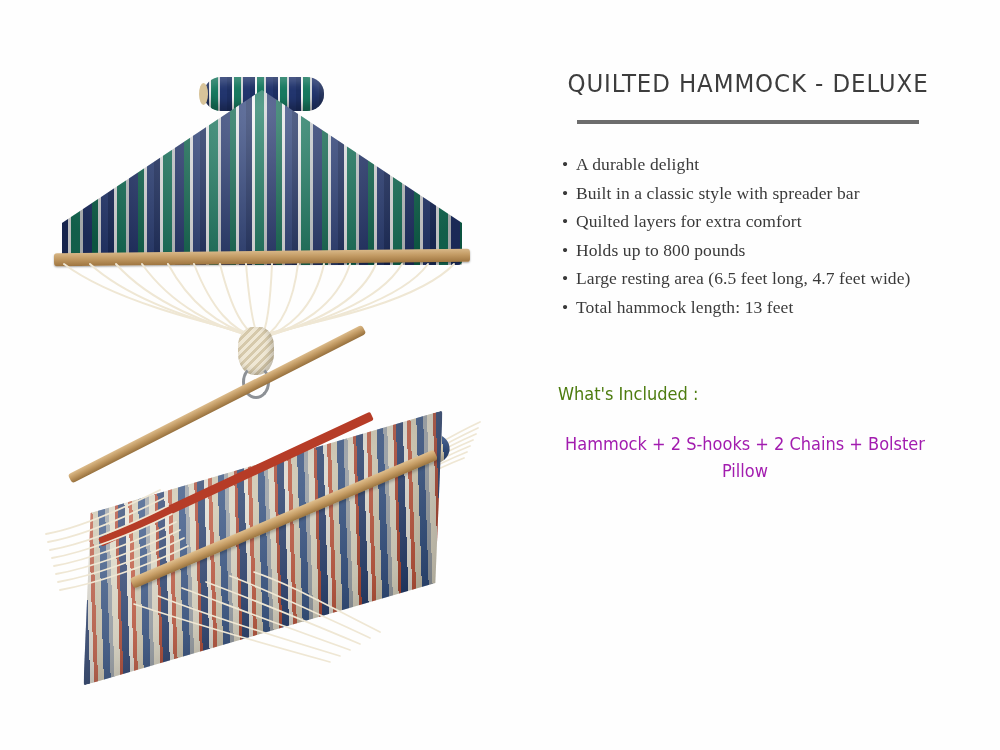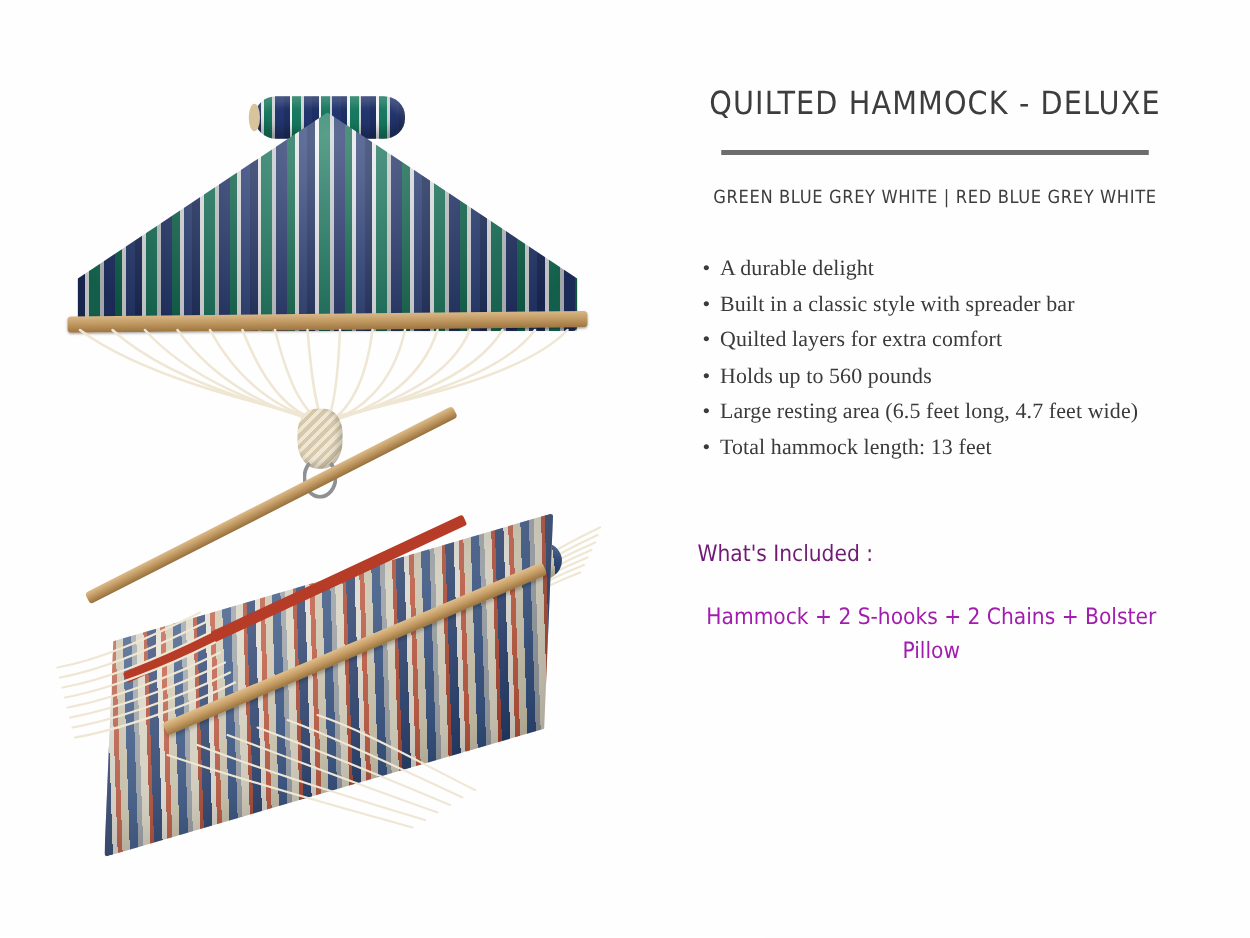--- a/index.html
+++ b/index.html
@@ -291,21 +291,21 @@
   }
   .bullets li::before {
     content: "\2022";
     display: inline-block;
     width: 14px;
     color: #3a3a3a;
   }
   .included-head {
     margin: 62px 0 0 14px;
     font-size: 18px;
-    color: #701a75;
+    color: #4d7c0f;
   }
   .included-body {
     margin: 26px 0 0 0;
     font-size: 18px;
     color: #a21caf;
     text-align: center;
     line-height: 1.5;
     padding: 0 16px 0 10px;
   }
 </style>
@@ -386,27 +386,26 @@
           <path d="M100,6 C 138,20 184,42 240,68"></path>
           <path d="M124,2 C 160,14 198,36 250,62"></path>
         </g>
       </svg>
     </div>
   </div>
 
   <div class="text-col">
     <h1 class="title">QUILTED HAMMOCK - DELUXE</h1>
     <div class="rule"></div>
-    <div class="subtitle">GREEN BLUE GREY WHITE | RED BLUE GREY WHITE</div>
 
     <ul class="bullets">
       <li>A durable delight</li>
       <li>Built in a classic style with spreader bar</li>
       <li>Quilted layers for extra comfort</li>
-      <li>Holds up to 560 pounds</li>
+      <li>Holds up to 800 pounds</li>
       <li>Large resting area (6.5 feet long, 4.7 feet wide)</li>
       <li>Total hammock length: 13 feet</li>
     </ul>
 
     <div class="included-head">What's Included :</div>
     <div class="included-body">Hammock + 2 S-hooks + 2 Chains + Bolster Pillow</div>
   </div>
 </div>
 
 </body></html>

